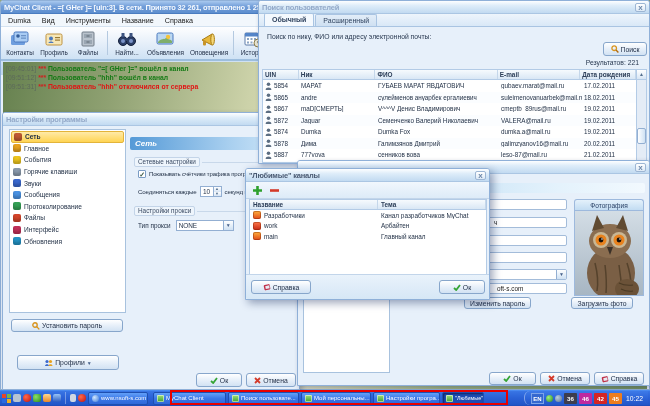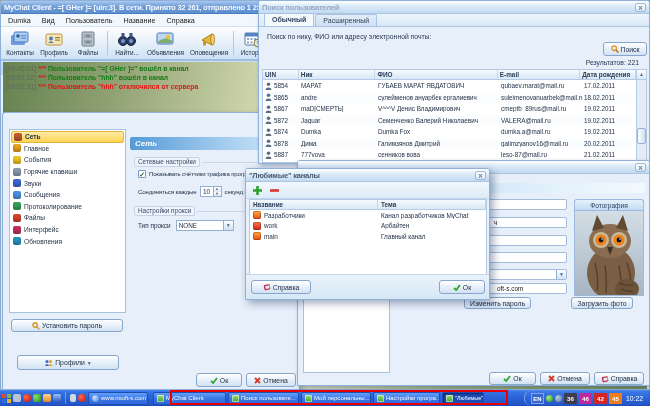--- a/index.html
+++ b/index.html
@@ -112,21 +112,21 @@
 
 <div id="screen">
 
   <div class="win" id="mainwin" style="left:0;top:0;width:650px;height:390px;z-index:1">
     <div class="tb">
       <span class="t">MyChat Client - =[ GHer ]= [uin:3]. В сети. Принято 32 261, отправлено 1 255 б</span>
     </div>
     <div class="menubar">
       <span>Dumka</span>
       <span>Вид</span>
-      <span>Пользователь</span>
+      <span>Инструменты</span>
       <span>Название</span>
       <span>Справка</span>
     </div>
     <div class="toolbar">
       <div class="tbtn">
         <span>
             <svg width="20" height="17">
               <rect x="1" y="4" width="14" height="10" rx="1.5" fill="#6f9ede"></rect>
               <rect x="4" y="1" width="14" height="10" rx="1.5" fill="#a9ccf4" stroke="#4a79bf" stroke-width="1"></rect>
               <circle cx="8" cy="5" r="1.8" fill="#335d9a"></circle>
@@ -219,20 +219,23 @@
       <div class="chat-tab">Главный канал</div>
     </div>
     <div class="chat">
       <div class="msg"><span class="ts">[09:45:01]</span> <span class="stars">***</span> <span class="join">Пользователь "=[ GHer ]=" вошёл в канал</span></div>
       <div class="msg"><span class="ts">[09:51:12]</span> <span class="stars">***</span> <span class="join">Пользователь "hhh" вошёл в канал</span></div>
       <div class="msg"><span class="ts">[09:51:31]</span> <span class="stars">***</span> <span class="leave">Пользователь "hhh" отключился от сервера</span></div>
     </div>
   </div>
 
   <div class="win" id="setwin">
+    <div class="tb">
+      <span class="t">Настройки программы</span>
+    </div>
     <div class="tree">
       <div class="titem sel">
           <span class="tico" style="background:#c05a32"></span>
           <span>Сеть</span>
         </div>
       <div class="titem">
           <span class="tico" style="background:#e8a21e"></span>
           <span>Главное</span>
         </div>
       <div class="titem">

